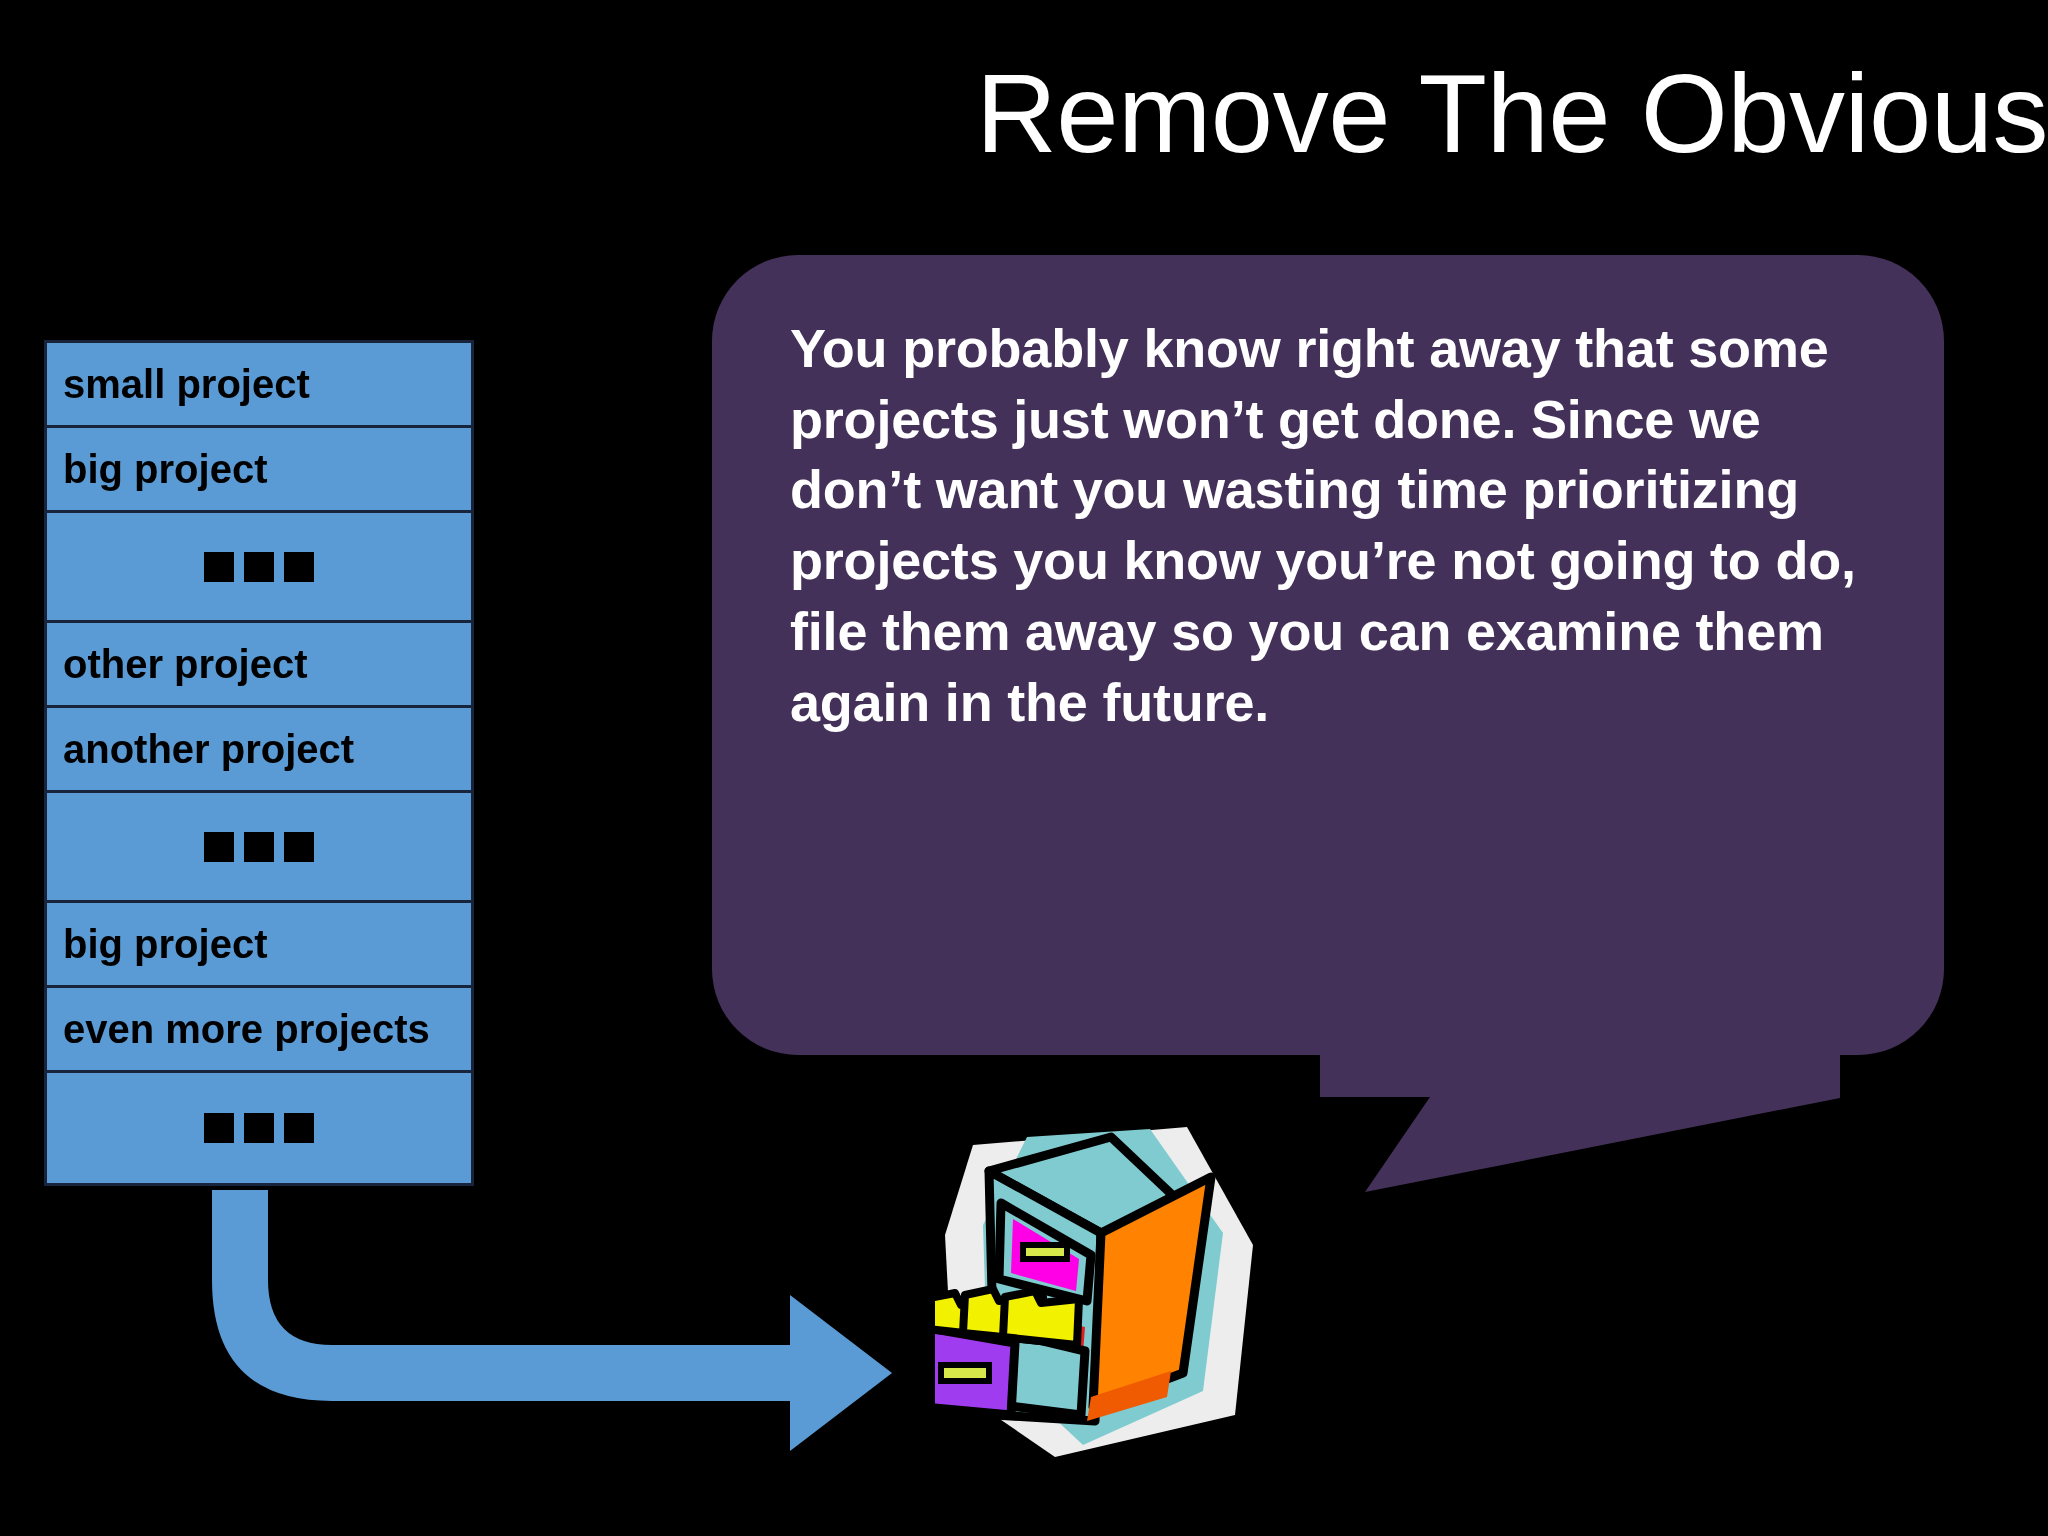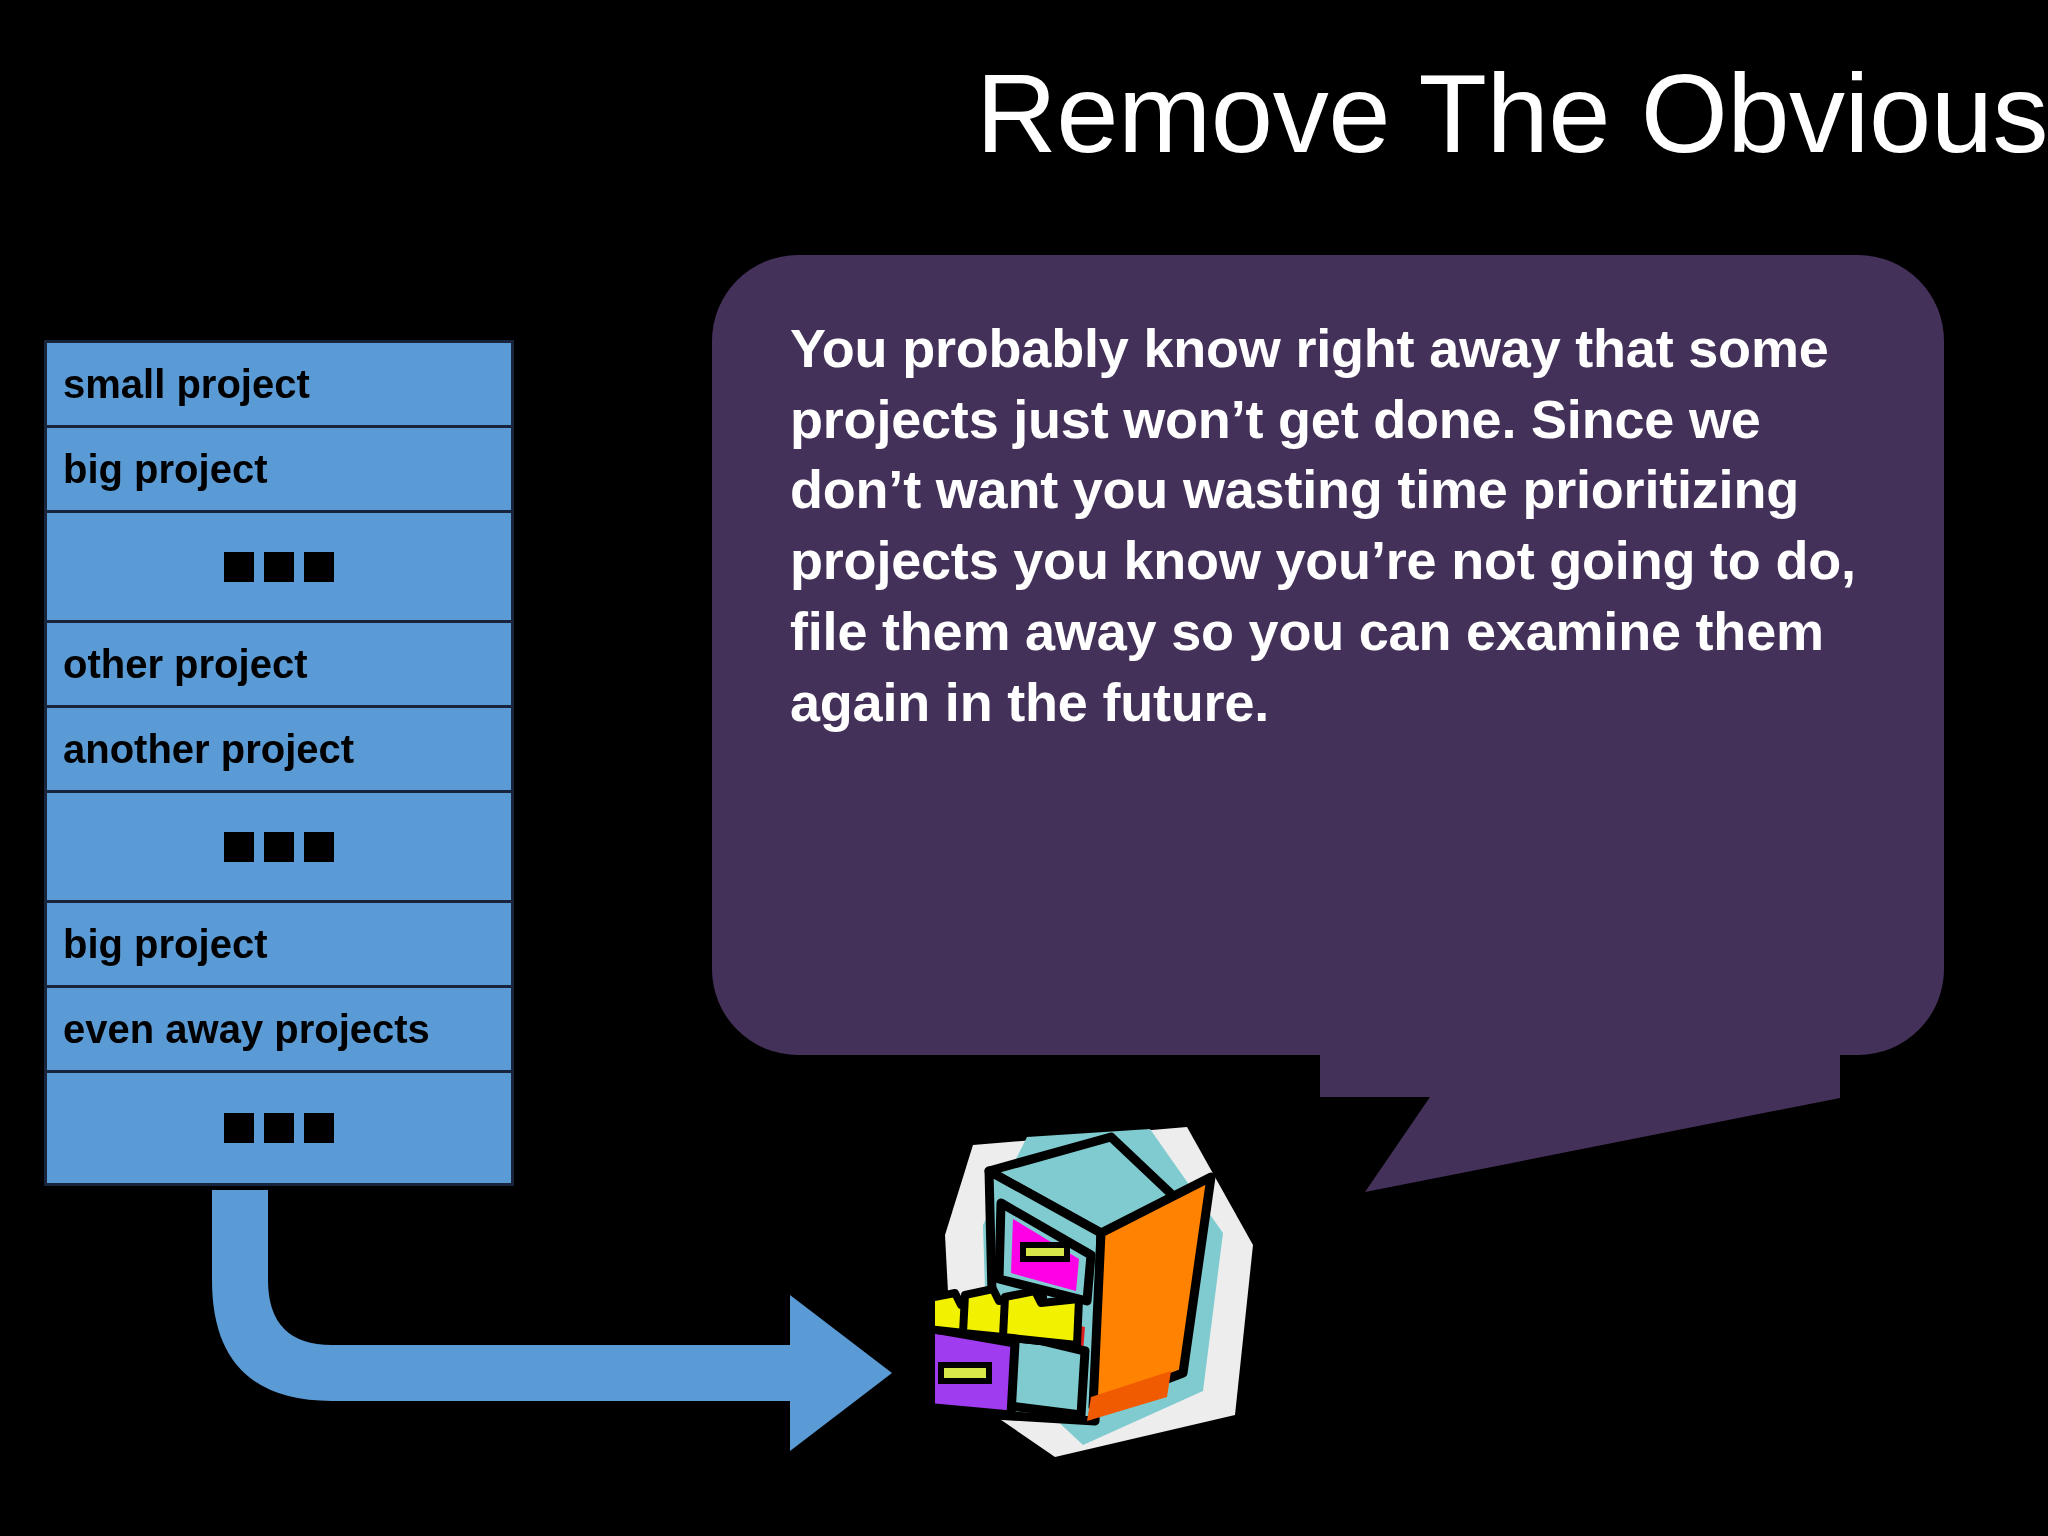--- a/index.html
+++ b/index.html
@@ -33,21 +33,21 @@
     line-height: 1.18;
     letter-spacing: -0.5px;
     white-space: nowrap;
   }
 
   
   .project-list {
     position: absolute;
     left: 44px;
     top: 340px;
-    width: 470px;
+    width: 430px;
     border: 3px solid #18233C;
     background: #5B9BD5;
   }
 
   .project-row {
     position: relative;
     background: #5B9BD5;
     border-bottom: 3px solid #18233C;
     display: flex;
     align-items: center;
@@ -169,21 +169,21 @@
           <span class="dot-square"></span>
           <span class="dot-square"></span>
       </span>
     </div>
 
     <div class="project-row text-row">
       <span class="project-label">big project</span>
     </div>
 
     <div class="project-row text-row">
-      <span class="project-label">even away projects</span>
+      <span class="project-label">even more projects</span>
     </div>
 
     <div class="project-row dots-row">
       <span class="dots">
         <span class="dot-square"></span>
           <span class="dot-square"></span>
           <span class="dot-square"></span>
       </span>
     </div>
 

